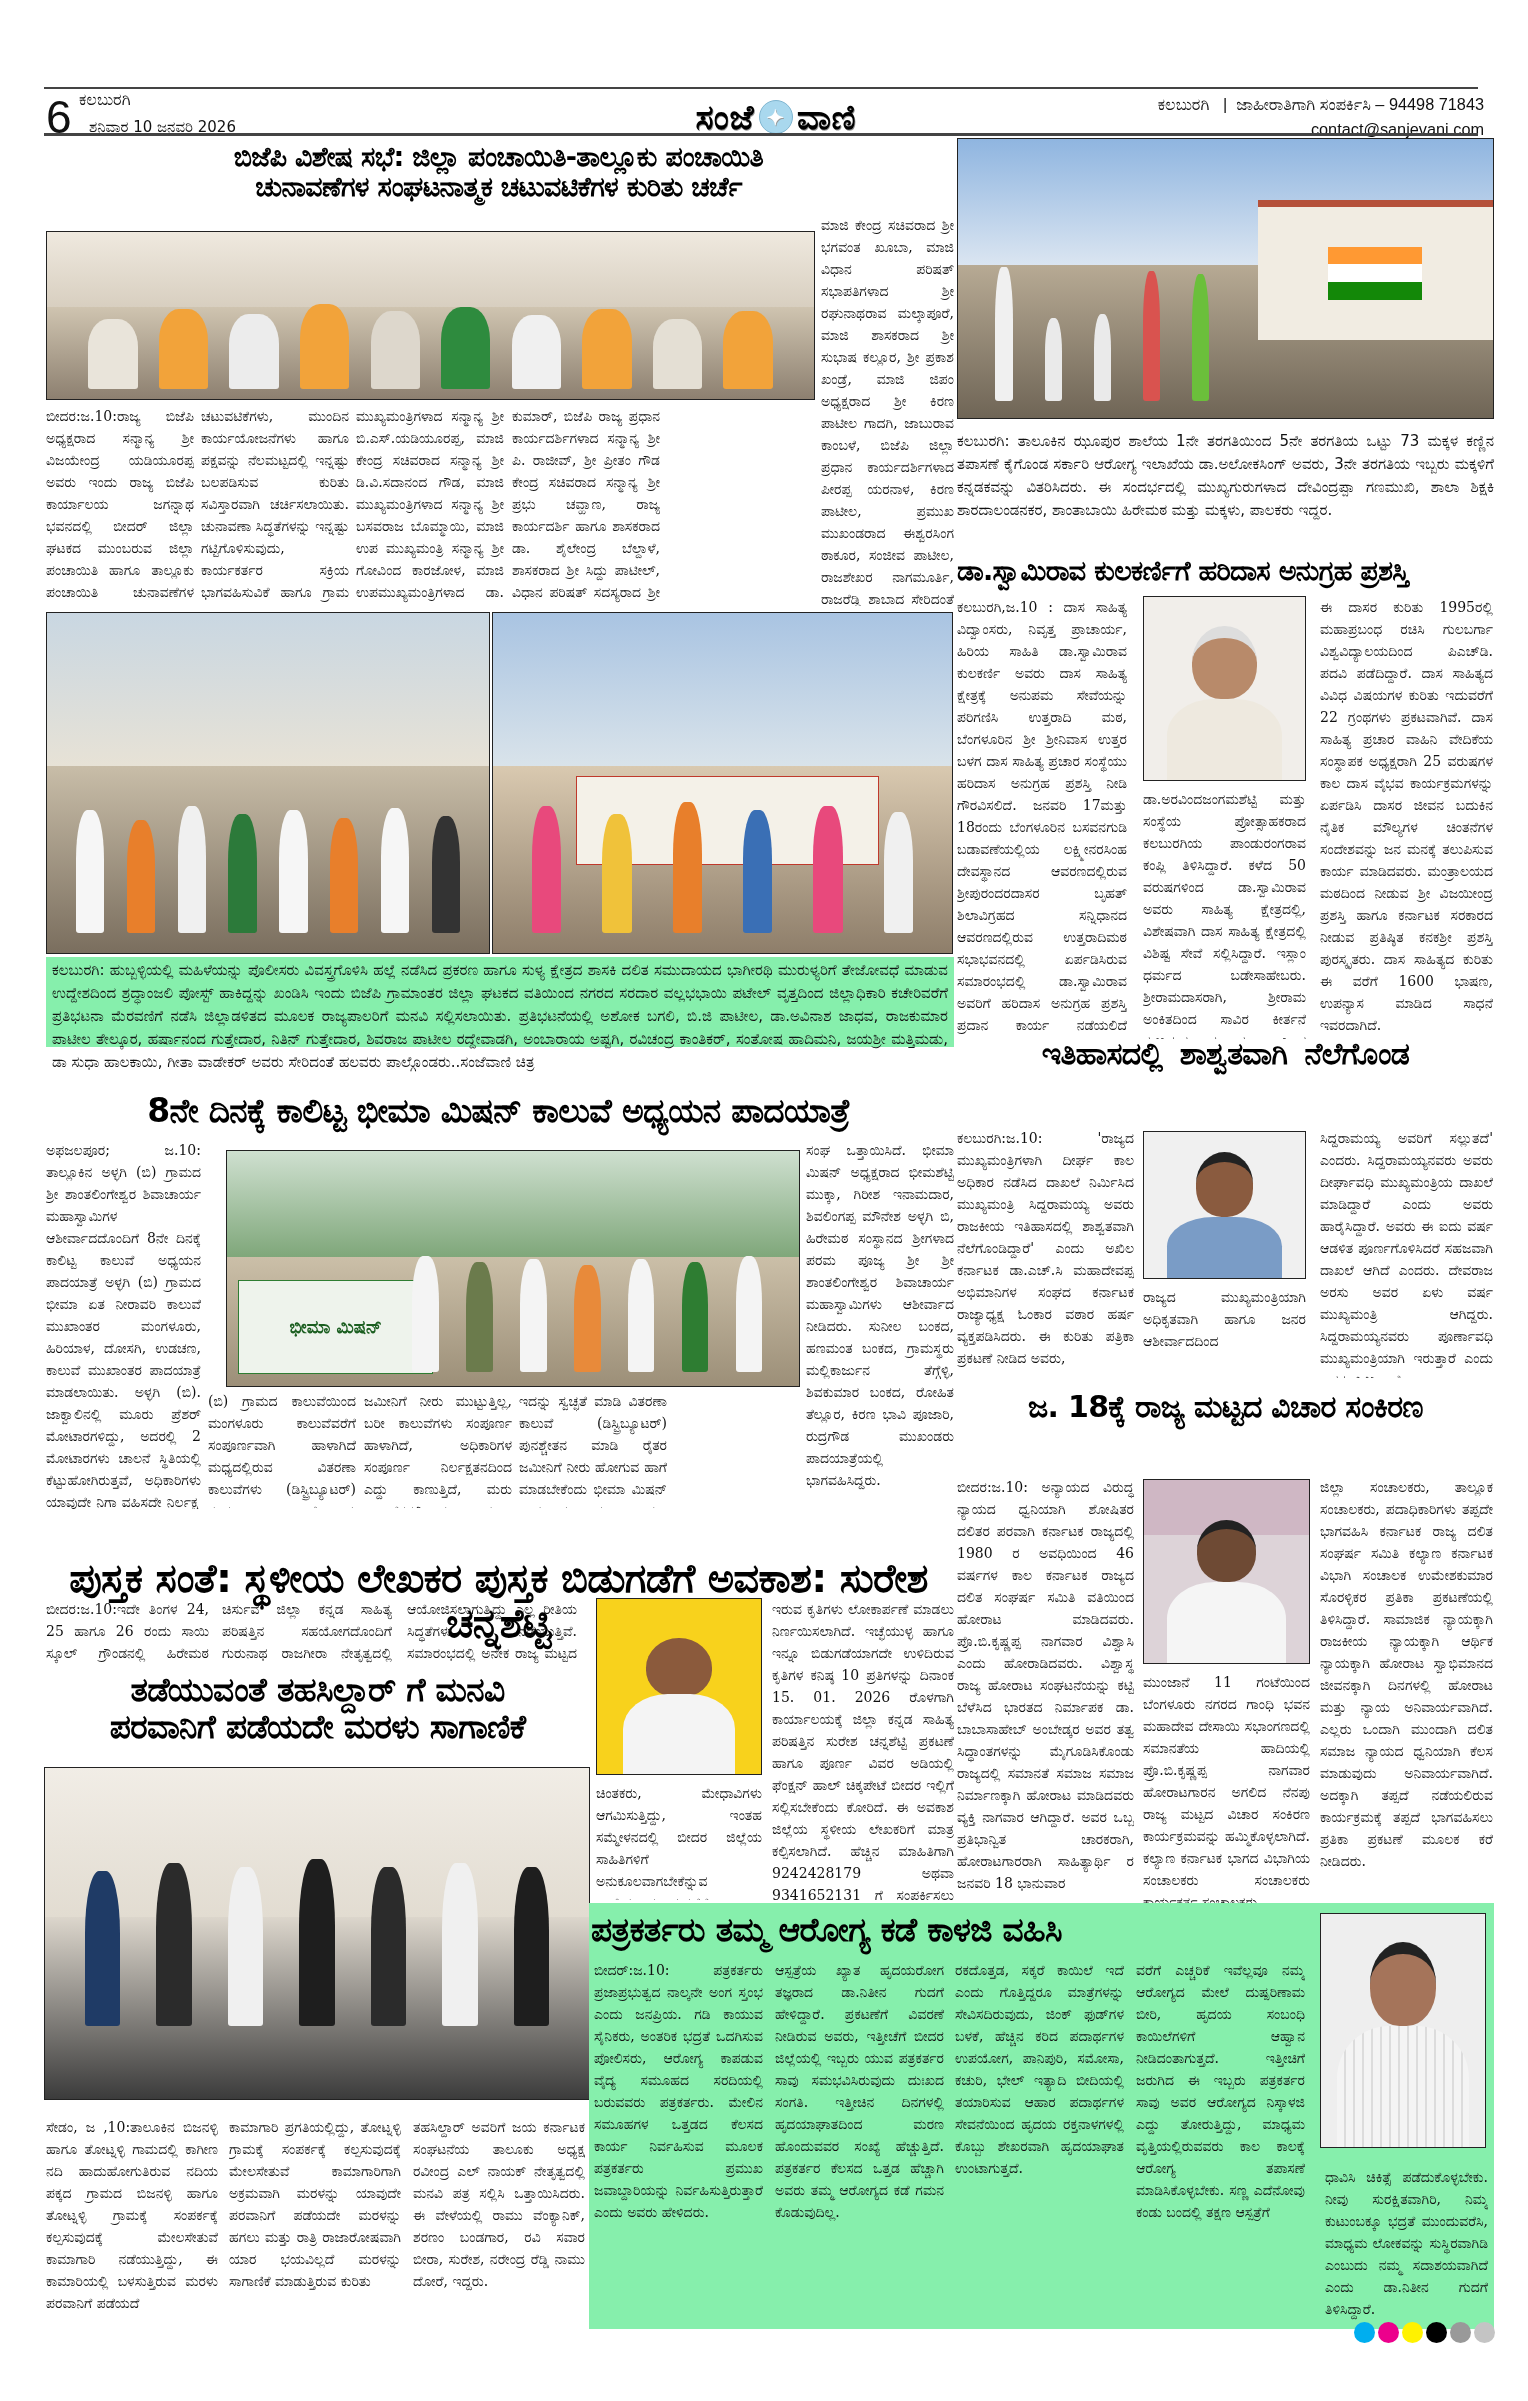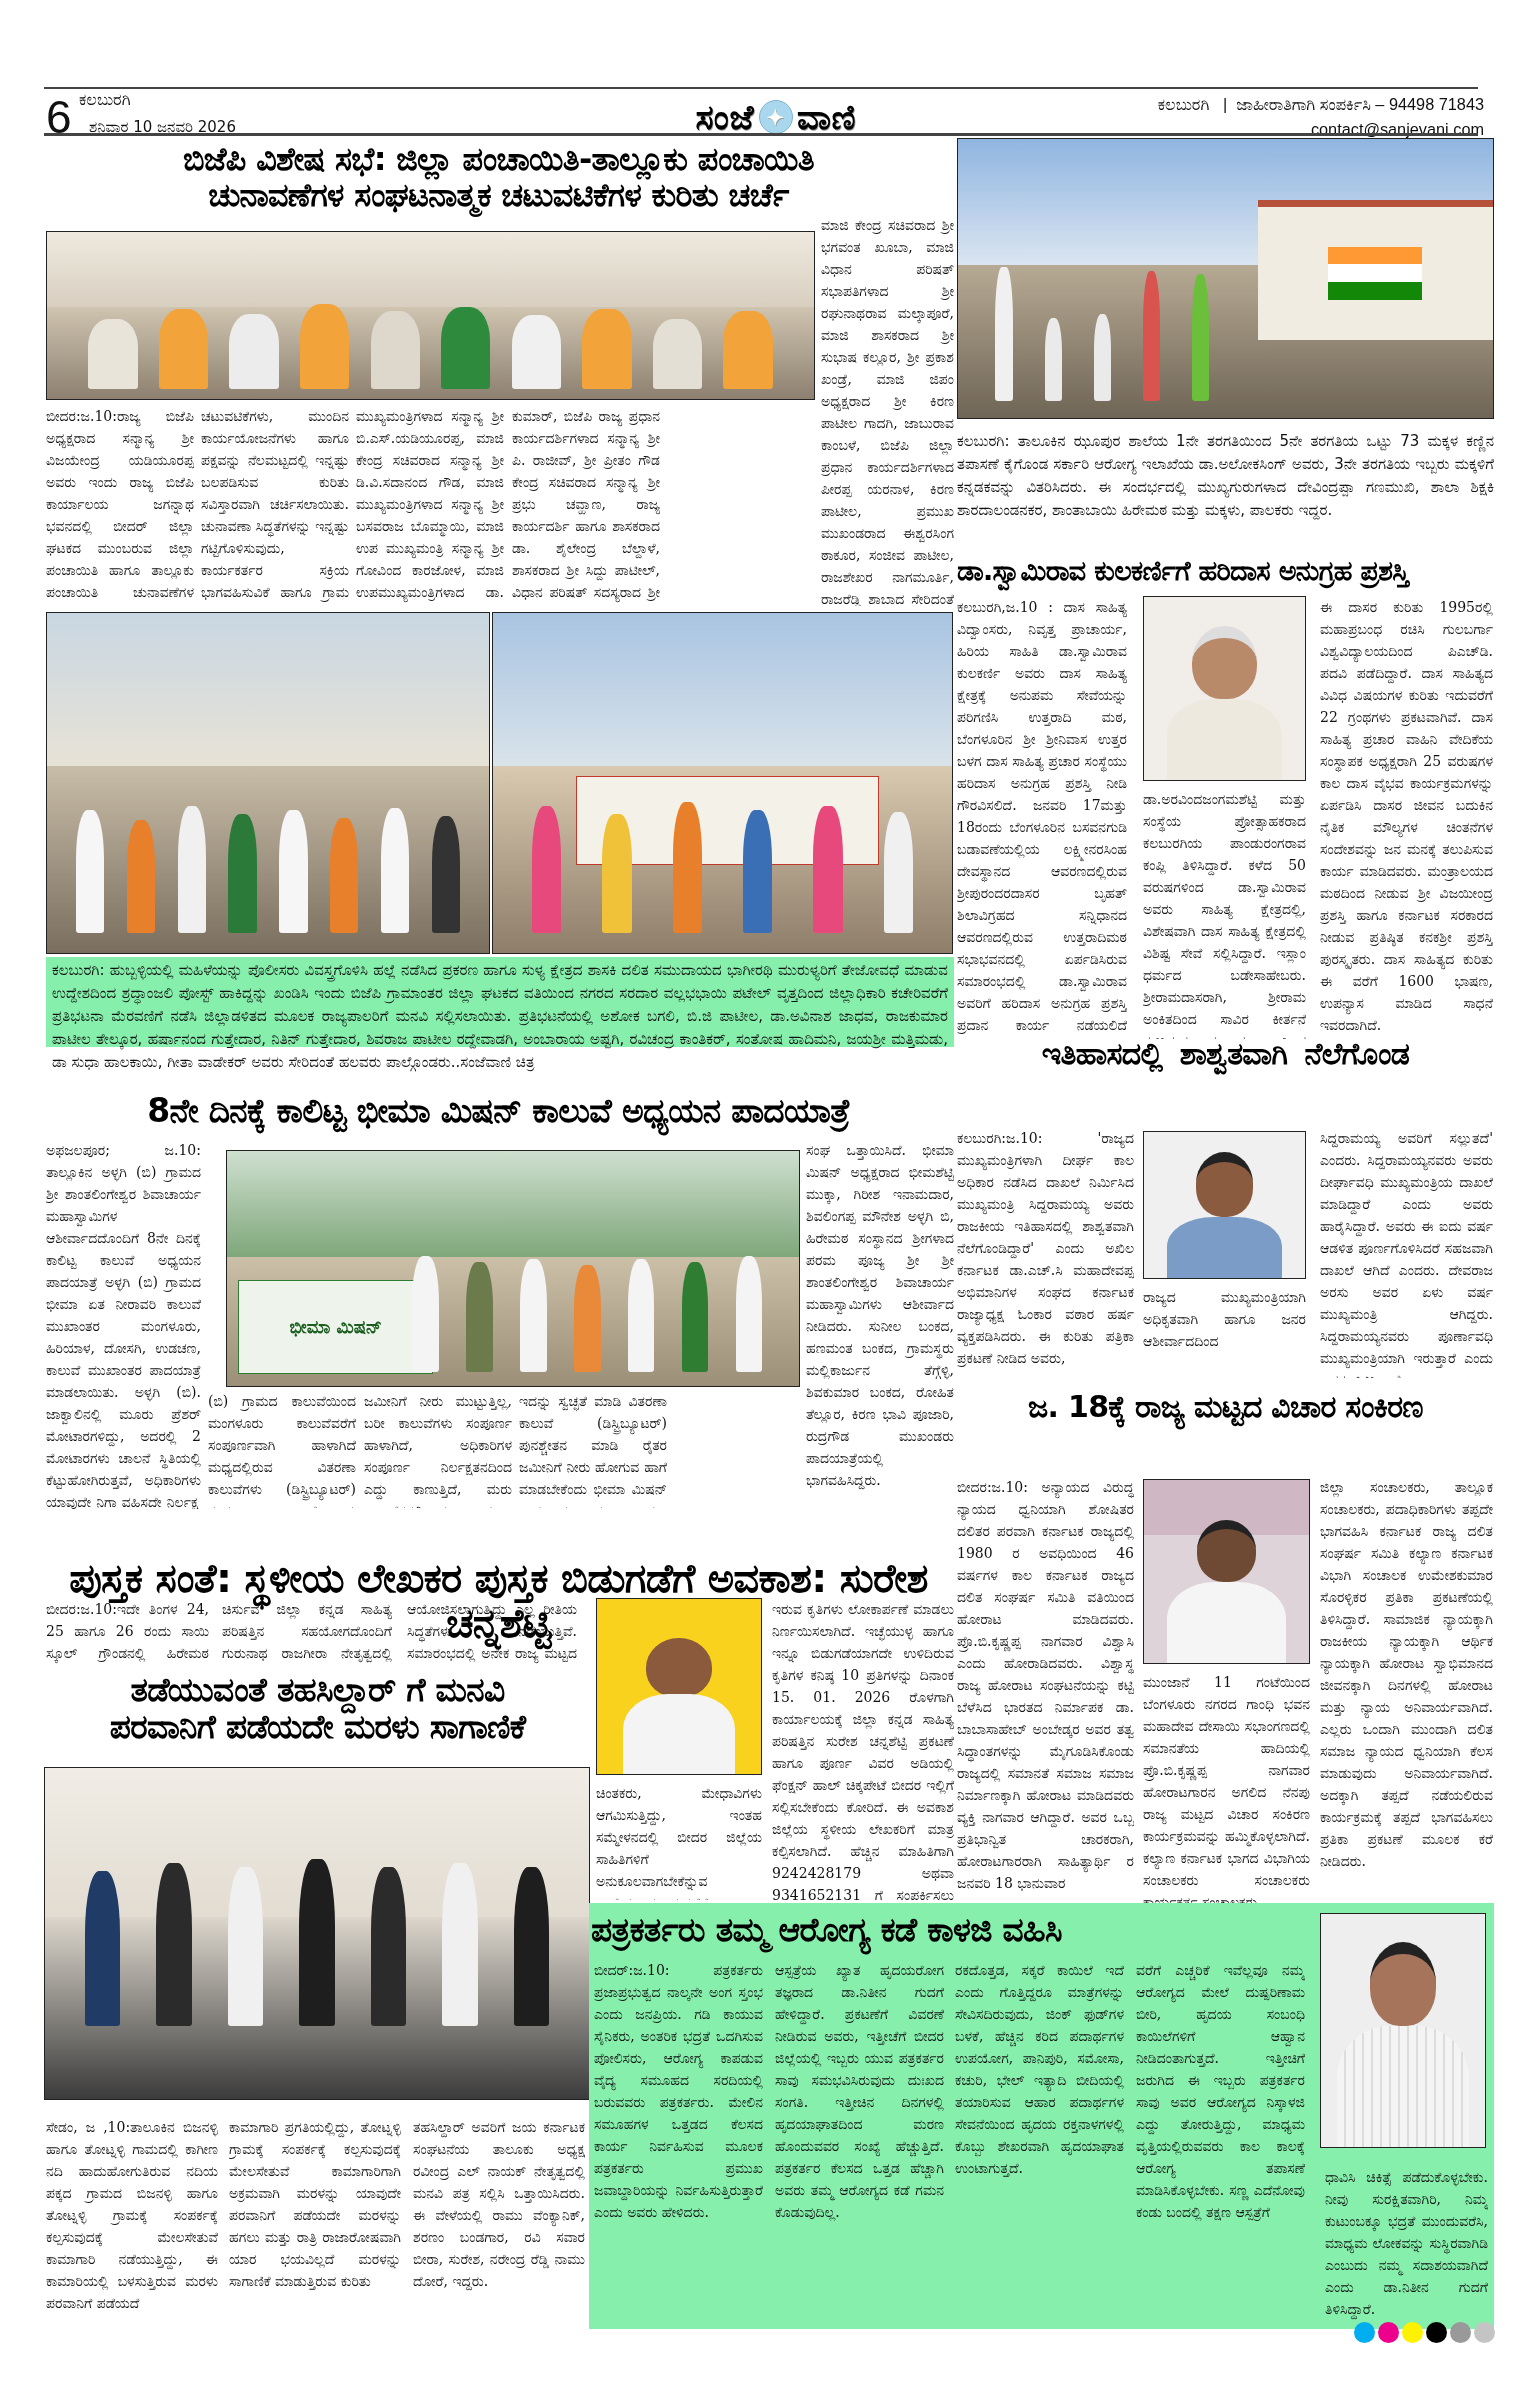--- a/index.html
+++ b/index.html
@@ -48,21 +48,21 @@
     <span>&nbsp;&nbsp;|&nbsp;</span>
     <span>ಜಾಹೀರಾತಿಗಾಗಿ ಸಂಪರ್ಕಿಸಿ</span>
     <span> – </span>
     <span>94498 71843</span>
   </div>
   <div>contact@sanjevani.com</div>
 </div>
 
 <div class="rule" style="top:133px;height:3px;"></div>
 
-<div class="abs headline" style="left:44px;top:142px;width:909px;font-size:32px;">
+<div class="abs headline" style="left:44px;top:142px;width:909px;font-size:27px;">
   <div>ಬಿಜೆಪಿ ವಿಶೇಷ ಸಭೆ: ಜಿಲ್ಲಾ ಪಂಚಾಯಿತಿ-ತಾಲ್ಲೂಕು ಪಂಚಾಯಿತಿ</div>
   <div>ಚುನಾವಣೆಗಳ ಸಂಘಟನಾತ್ಮಕ ಚಟುವಟಿಕೆಗಳ ಕುರಿತು ಚರ್ಚೆ</div>
 </div>
 
 <div class="photo" style="left:46px;top:231px;width:769px;height:169px;background:#d9d4cb;">
   <div class="sky" style="background:linear-gradient(#efe9df,#d8cfc0);"></div>
   <div class="ground" style="background:linear-gradient(#cfc4b0,#8d8070);"></div>
   <div class="people">
     <div class="person" style="height:70%;background:#e9e4da;"></div>
       <div class="person" style="height:80%;background:#f2a33a;"></div>

